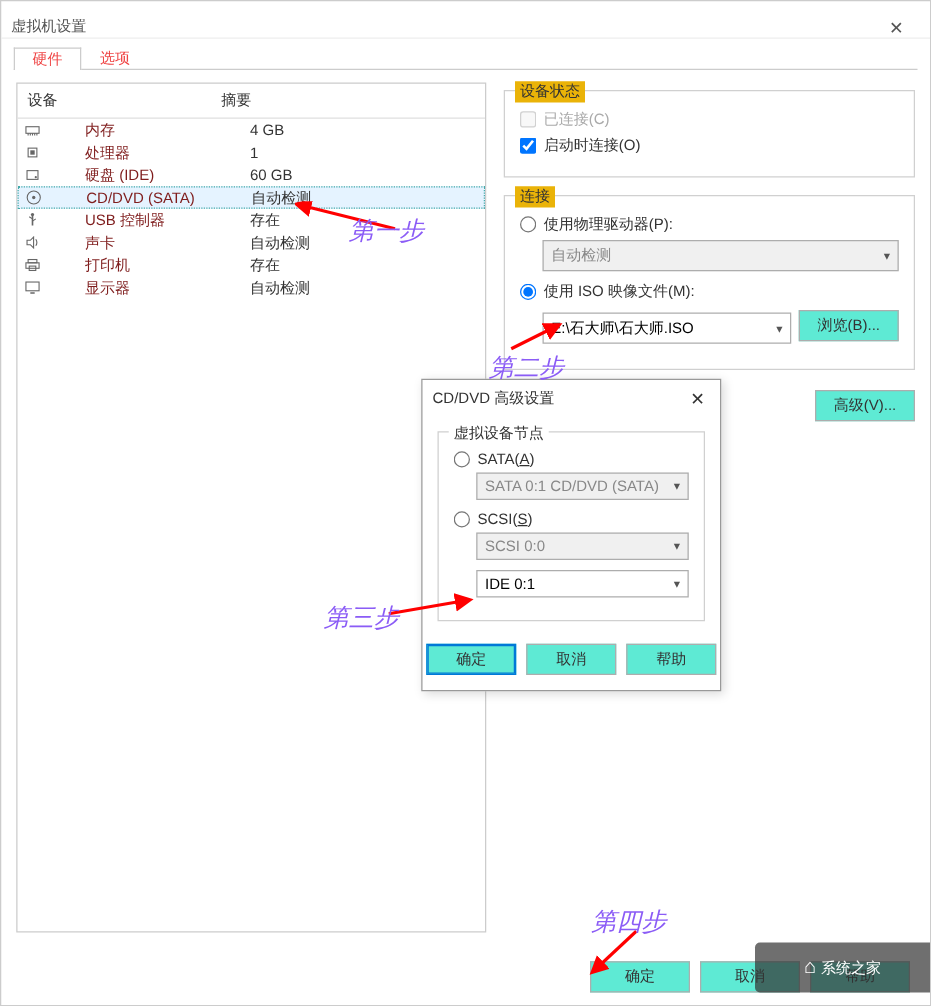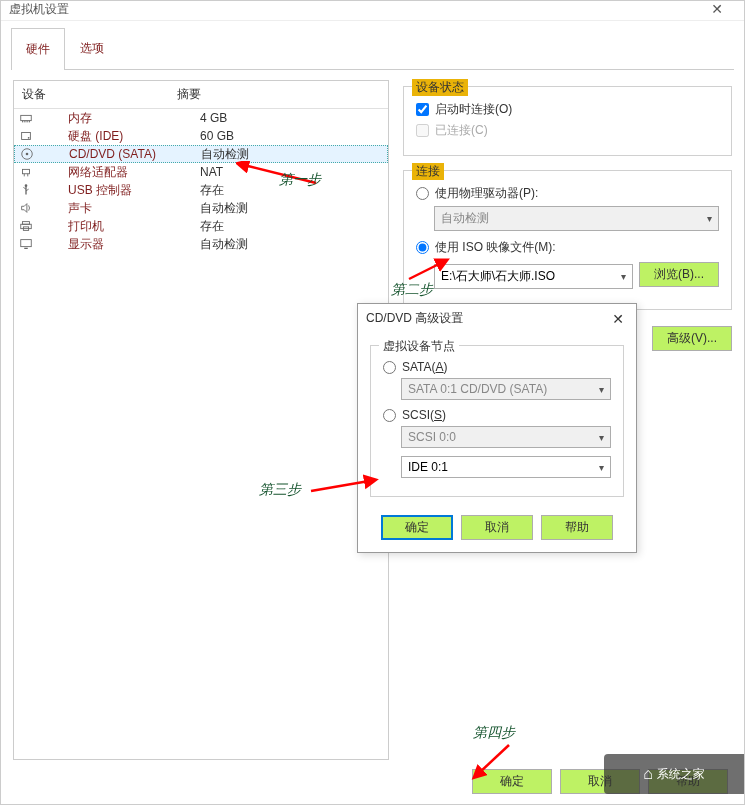--- a/index.html
+++ b/index.html
@@ -1,62 +1,62 @@
 <!DOCTYPE html>
 <html><head>
 <meta charset="utf-8">
 <style>
 * { box-sizing: border-box; margin: 0; padding: 0; font-family: "Microsoft YaHei", Tahoma, sans-serif; font-size: 12px; }
 body { background: #fff; width: 745px; height: 805px; position: relative; overflow: hidden; }
 .window { border: 1px solid #ccc; background: #fff; width: 745px; height: 805px; position: relative; }
-.titlebar { height: 20px; display: flex; align-items: flex-start; padding: 0 8px; border-bottom: 1px solid #eee; }
+.titlebar { height: 30px; display: flex; align-items: flex-end; padding: 0 8px; border-bottom: 1px solid #eee; }
 .titlebar-title { flex: 1; color: #555; }
 .close-x { width: 38px; text-align: center; font-size: 14px; color: #555; cursor: pointer; }
 .tabs { display: flex; margin: 6px 10px 0 10px; border-bottom: 1px solid #ccc; }
-.tab { padding: 12px 14px; border: 1px solid transparent; border-bottom: none; color: #7f1d1d; cursor: pointer; }
+.tab { padding: 0 14px; border: 1px solid transparent; border-bottom: none; color: #ef4444; cursor: pointer; }
 .tab.active { border-color: #ccc; background: #fff; position: relative; top: 1px; }
 .content { display: flex; padding: 10px 12px; gap: 14px; }
 .left-panel { width: 376px; border: 1px solid #ccc; height: 680px; position: relative; }
 .device-table { width: 100%; }
 .device-header { display: flex; border-bottom: 1px solid #e0e0e0; }
 .col-dev { width: 155px; padding: 5px 8px; color: #333; }
 .col-sum { flex: 1; padding: 5px 8px; color: #333; }
 .device-row { display: flex; align-items: center; height: 18px; padding: 0 4px; }
 .device-row.selected { background: #e5f3ff; border: 1px dotted #4aa; }
 .dev-icon { width: 16px; height: 16px; display: inline-flex; align-items: center; justify-content: center; margin-right: 4px; color: #666; }
 .dev-icon svg { width: 14px; height: 14px; }
 .dev-name { width: 132px; color: #7f1d1d; margin-left: 30px; }
 .dev-sum { flex: 1; color: #333; }
 .left-buttons { position: absolute; bottom: -34px; left: 185px; display: flex; gap: 8px; }
-.btn { border: 1px solid #adadad; background: #bef264; padding: 3px 14px; cursor: pointer; color: #333; min-width: 76px; text-align: center; }
+.btn { border: 1px solid #adadad; background: #5eead4; padding: 3px 14px; cursor: pointer; color: #333; min-width: 76px; text-align: center; }
 .right-panel { flex: 1; display: flex; flex-direction: column; gap: 8px; }
 .groupbox { border: 1px solid #d0d0d0; padding: 10px 12px 12px 12px; position: relative; margin-top: 6px; }
 .groupbox-title { position: absolute; top: -8px; left: 8px; background: #eab308; padding: 0 4px; color: #333; }
 .checkbox-row, .radio-row { display: flex; align-items: center; gap: 6px; margin: 4px 0; color: #333; }
 .checkbox-row.disabled { color: #aaa; }
 input[type=checkbox], input[type=radio] { width: 13px; height: 13px; }
 .combo { width: 100%; border: 1px solid #adadad; background: #fff; padding: 3px 6px; display: flex; align-items: center; justify-content: space-between; margin-top: 4px; }
 .combo.disabled { background: #f0f0f0; color: #888; }
 .combo-arrow { font-size: 10px; color: #555; }
 .iso-row { display: flex; gap: 6px; margin-top: 4px; align-items: center; }
 .iso-row .combo { flex: 1; }
 .advanced-btn-row { display: flex; justify-content: flex-end; margin-top: 8px; }
-.modal { position: absolute; left: 356px; top: 302px; width: 280px; border: 1px solid #999; background: #fff; box-shadow: 2px 2px 8px rgba(0,0,0,0.15); z-index: 10; }
+.modal { position: absolute; left: 336px; top: 302px; width: 240px; border: 1px solid #999; background: #fff; box-shadow: 2px 2px 8px rgba(0,0,0,0.15); z-index: 10; }
 .modal-title { display: flex; align-items: center; padding: 6px 8px; }
 .modal-title-text { flex: 1; color: #333; }
 .modal-close { width: 20px; text-align: center; cursor: pointer; color: #333; font-size: 14px; }
 .modal-body { padding: 6px 12px 10px 12px; }
 .modal-group { border: 1px solid #d0d0d0; padding: 10px 12px; position: relative; margin-top: 6px; }
 .modal-group-title { position: absolute; top: -8px; left: 8px; background: #fff; padding: 0 4px; color: #333; font-family: Liberation Serif, serif; }
 .indent-combo { margin-left: 18px; margin-top: 2px; margin-bottom: 8px; }
 .modal-buttons { display: flex; gap: 8px; padding: 8px 12px 12px 12px; justify-content: center; }
 .modal-buttons .btn { min-width: 72px; }
 .modal-buttons .btn.primary { border: 1px solid #0078d7; outline: 1px solid #0078d7; outline-offset: -2px; }
 .footer-buttons { position: absolute; bottom: 10px; right: 16px; display: flex; gap: 8px; }
-.annot { position: absolute; color: #14532d; font-size: 14px; font-style: italic; font-weight: 500; pointer-events: none; z-index: 20; }
+.annot { position: absolute; color: #8b5cf6; font-size: 20px; font-style: italic; font-weight: 500; pointer-events: none; z-index: 20; }
 .arrow { position: absolute; pointer-events: none; z-index: 19; }
 .watermark { position: absolute; right: 0; bottom: 10px; width: 140px; height: 40px; background: rgba(50,50,50,0.7); color: #fff; display: flex; align-items: center; justify-content: center; font-size: 13px; pointer-events: none; z-index: 30; border-radius: 4px 0 0 4px; }
 .watermark-icon { margin-right: 4px; font-size: 16px; }
 u { text-decoration: underline; }
 </style>
 </head>
 <body>
 
 <div class="window">
   <div class="titlebar">
@@ -87,47 +87,46 @@
                   <line x1="10" y1="11" x2="10" y2="13" stroke="#666"></line>
                   <line x1="12" y1="11" x2="12" y2="13" stroke="#666"></line>
                 </svg>
               </span>
     <span class="dev-name">内存</span>
     <span class="dev-sum">4 GB</span>
             </div>
             <div class="device-row">
               <span class="dev-icon">
                 <svg viewBox="0 0 16 16">
+                  <rect x="4" y="4" width="8" height="8" fill="none" stroke="#666"></rect>
+                  <rect x="6" y="6" width="4" height="4" fill="#666"></rect>
+                </svg>
+              </span>
+    <span class="dev-name">处理器</span>
+    <span class="dev-sum">1</span>
+            </div>
+            <div class="device-row">
+              <span class="dev-icon">
+                <svg viewBox="0 0 16 16">
                   <rect x="3" y="4" width="10" height="8" fill="none" stroke="#666"></rect>
                   <circle cx="11" cy="10" r="1" fill="#666"></circle>
                 </svg>
               </span>
     <span class="dev-name">硬盘 (IDE)</span>
     <span class="dev-sum">60 GB</span>
             </div>
             <div class="device-row selected">
               <span class="dev-icon">
                 <svg viewBox="0 0 16 16">
                   <circle cx="8" cy="8" r="6" fill="none" stroke="#666"></circle>
                   <circle cx="8" cy="8" r="1.5" fill="#666"></circle>
                 </svg>
               </span>
     <span class="dev-name">CD/DVD (SATA)</span>
     <span class="dev-sum">自动检测</span>
-            </div>
-            <div class="device-row">
-              <span class="dev-icon">
-                <svg viewBox="0 0 16 16">
-                  <rect x="4" y="5" width="8" height="5" fill="none" stroke="#666"></rect>
-                  <line x1="6" y1="10" x2="6" y2="13" stroke="#666"></line>
-                  <line x1="10" y1="10" x2="10" y2="13" stroke="#666"></line>
-                </svg>
-              </span>
-    <span class="dev-name">网络适配器</span>
-    <span class="dev-sum">NAT</span>
             </div>
             <div class="device-row">
               <span class="dev-icon">
                 <svg viewBox="0 0 16 16">
                   <circle cx="8" cy="3" r="1.5" fill="#666"></circle>
                   <line x1="8" y1="4" x2="8" y2="13" stroke="#666" stroke-width="1.5"></line>
                   <line x1="8" y1="7" x2="5" y2="5" stroke="#666"></line>
                   <line x1="8" y1="9" x2="11" y2="7" stroke="#666"></line>
                 </svg>
               </span>
@@ -165,27 +164,27 @@
     <span class="dev-name">显示器</span>
     <span class="dev-sum">自动检测</span>
             </div>
           </div>
       </div>
     </div>
 
     <div class="right-panel">
       <div class="groupbox">
         <span class="groupbox-title">设备状态</span>
+        <label class="checkbox-row disabled">
+          <input type="checkbox" disabled="" style="">
+          <span>已连接(C)</span>
+        </label>
         <label class="checkbox-row">
           <input type="checkbox" checked="" style="">
           <span>启动时连接(O)</span>
-        </label>
-        <label class="checkbox-row disabled">
-          <input type="checkbox" disabled="" style="">
-          <span>已连接(C)</span>
         </label>
       </div>
 
       <div class="groupbox">
         <span class="groupbox-title">连接</span>
         <label class="radio-row">
           <input type="radio" name="conn" style="">
           <span>使用物理驱动器(P):</span>
         </label>
         <div class="indent-combo">

